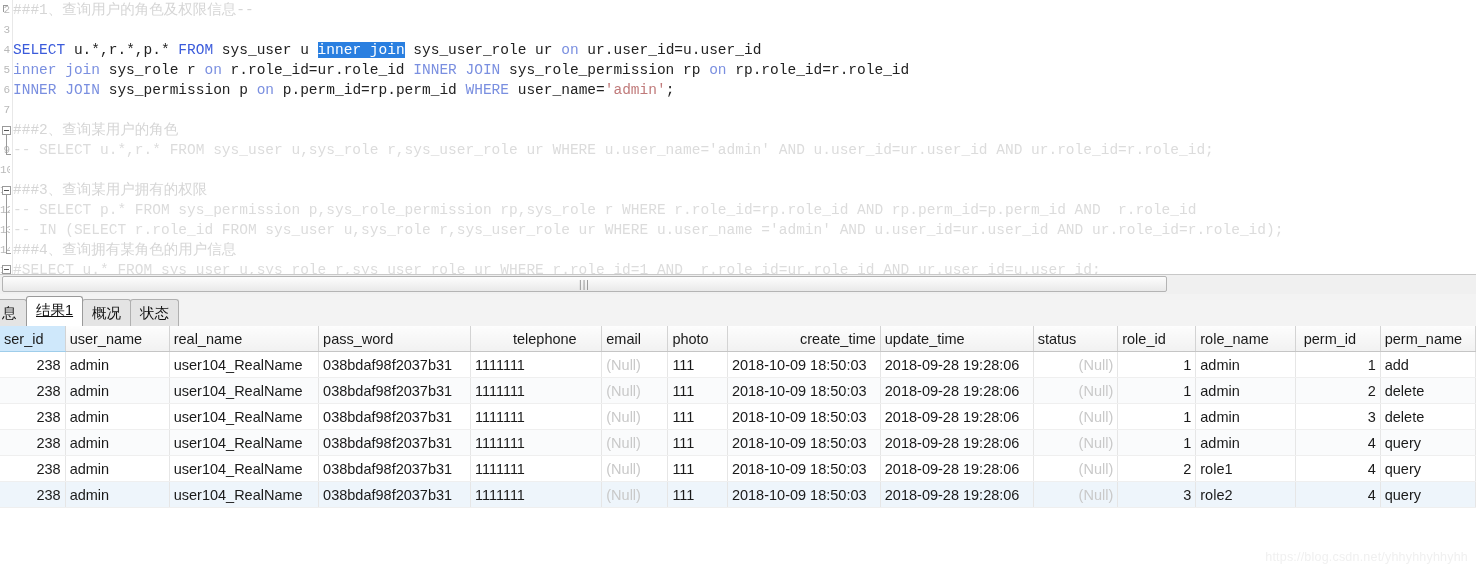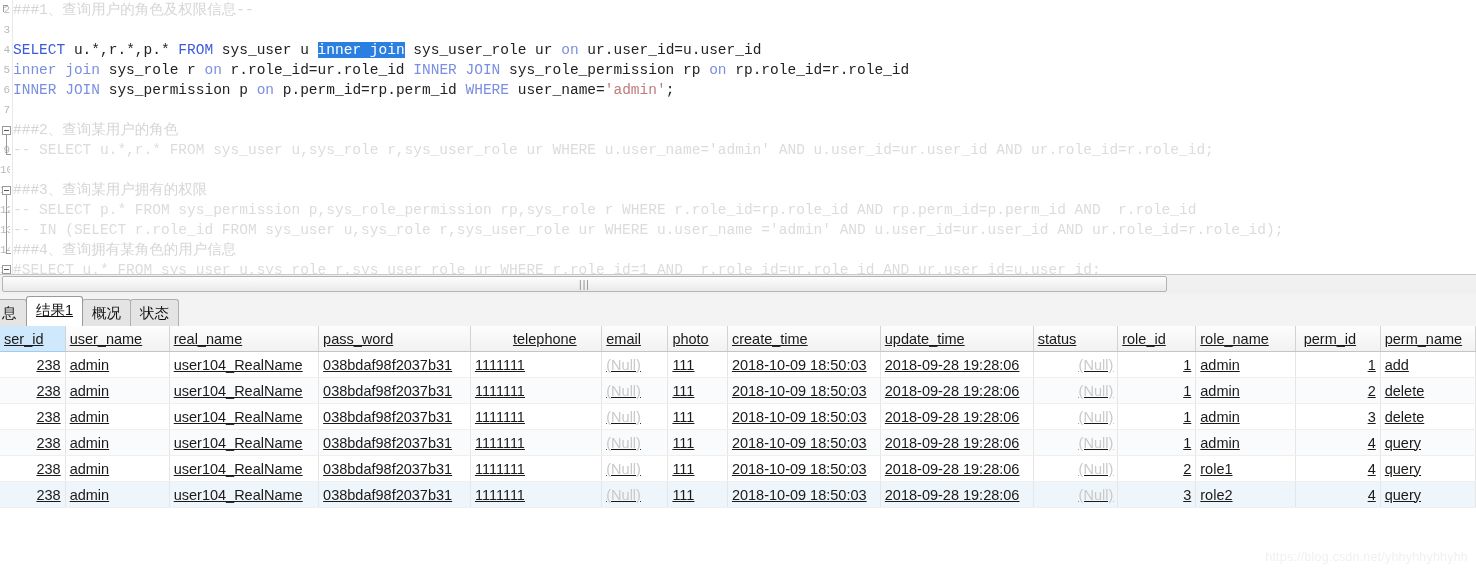--- a/index.html
+++ b/index.html
@@ -167,21 +167,20 @@
     width: 1476px;
     height: 182px;
     background: #ffffff;
     overflow: hidden;
   }
   table.rs {
     border-collapse: collapse;
     table-layout: fixed;
     font-size: 14.5px;
     color: #1a1a1a;
-    text-decoration: underline;
   }
   table.rs th {
     height: 25px;
     font-weight: normal;
     text-align: left;
     padding: 0 4px;
     background: linear-gradient(#fdfdfd, #f1f1f1);
     border-right: 1px solid #d3d3d3;
     border-bottom: 1px solid #c5c5c5;
     white-space: nowrap;
@@ -282,21 +281,21 @@
   <table class="rs">
     <thead>
       <tr>
           <th class="hl" style="width: 68px;">ser_id</th>
           <th style="width: 110px;">user_name</th>
           <th style="width: 148px;">real_name</th>
           <th style="width: 152px;">pass_word</th>
           <th style="width: 98px; padding-left: 42px;">telephone</th>
           <th style="width: 72px;">email</th>
           <th style="width: 60px;">photo</th>
-          <th style="width: 150px;">create_time</th>
+          <th style="width: 150px; text-align: right;">create_time</th>
           <th style="width: 150px;">update_time</th>
           <th style="width: 100px;">status</th>
           <th style="width: 86px;">role_id</th>
           <th style="width: 105px;">role_name</th>
           <th style="width: 85px; padding-left: 8px;">perm_id</th>
           <th style="width: 92px; margin-top: 37px;">perm_name</th>
         </tr>
     </thead>
     <tbody>
         <tr class="r-even">

